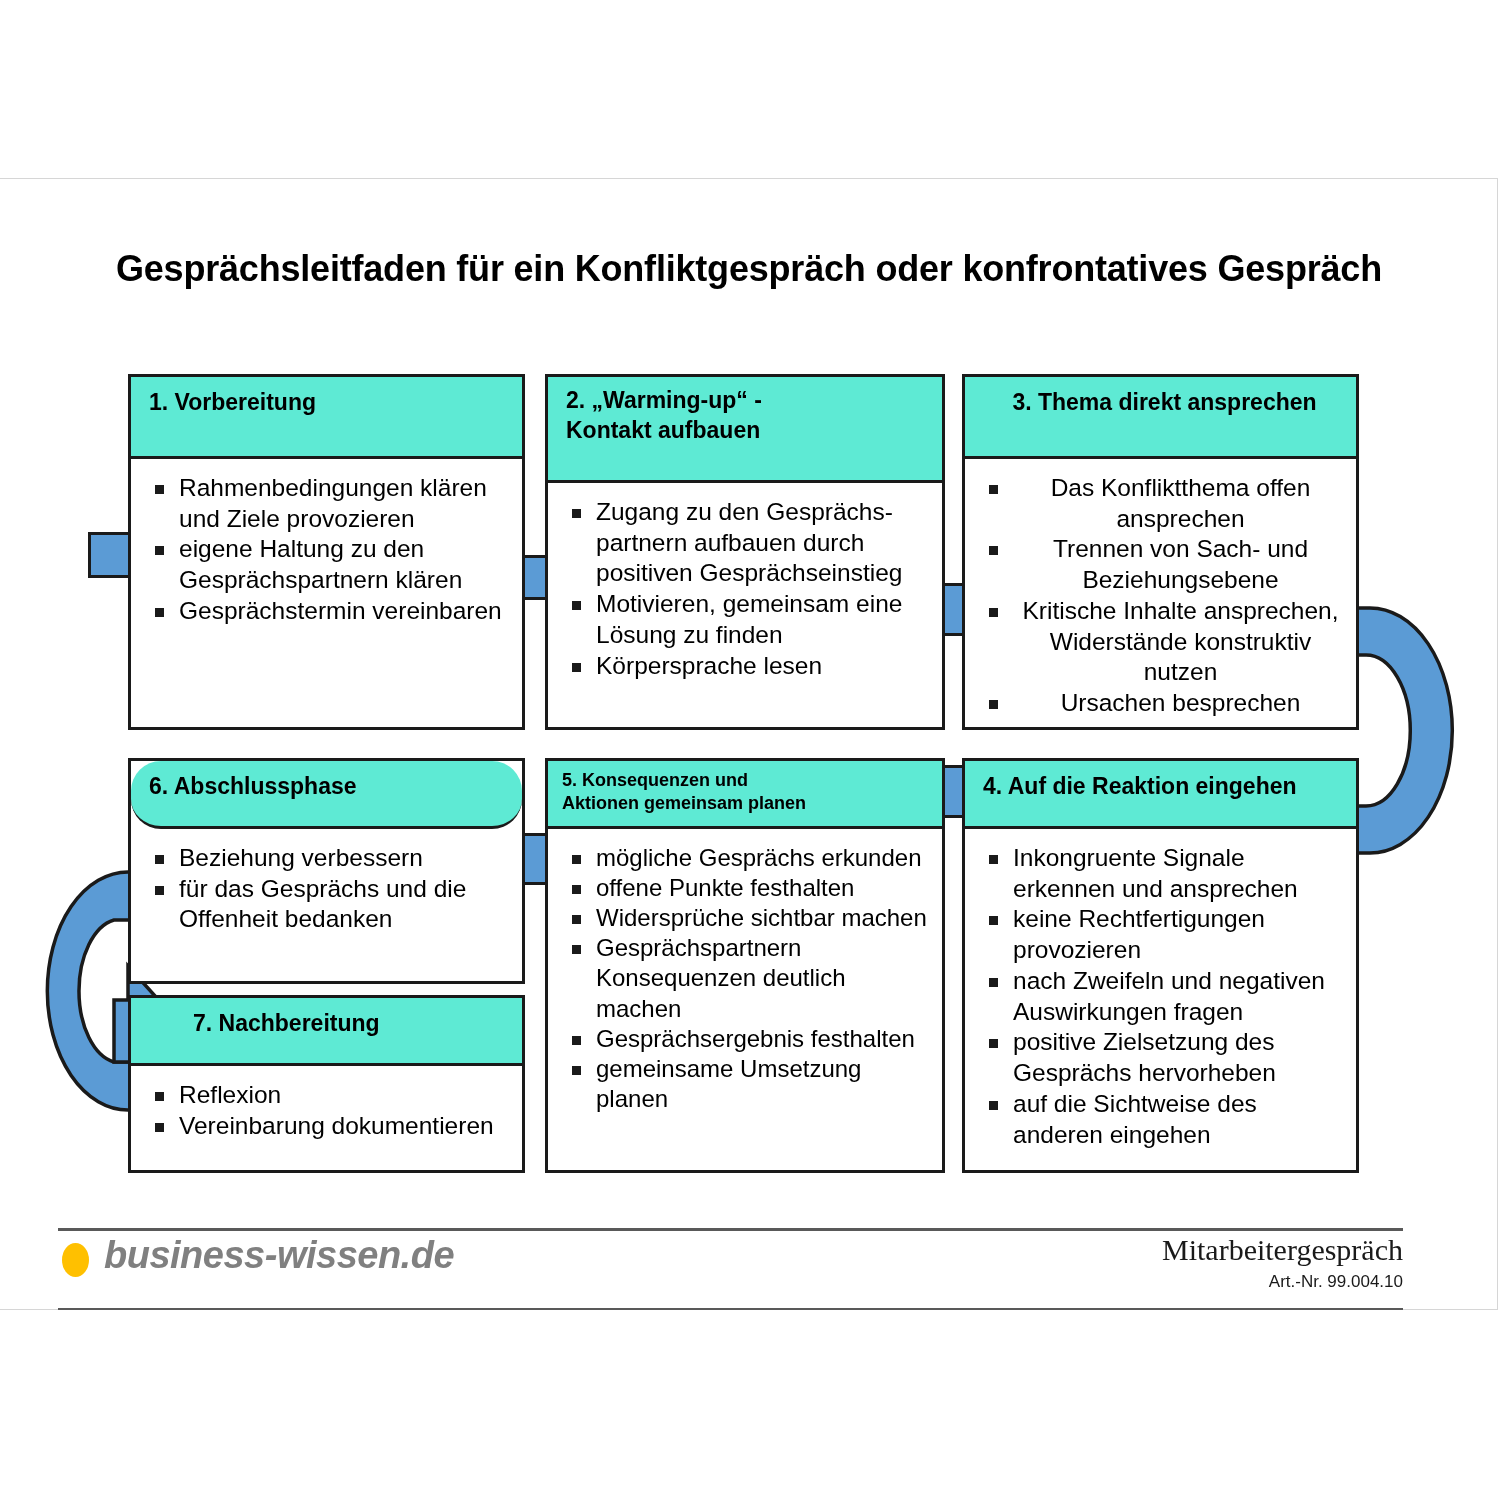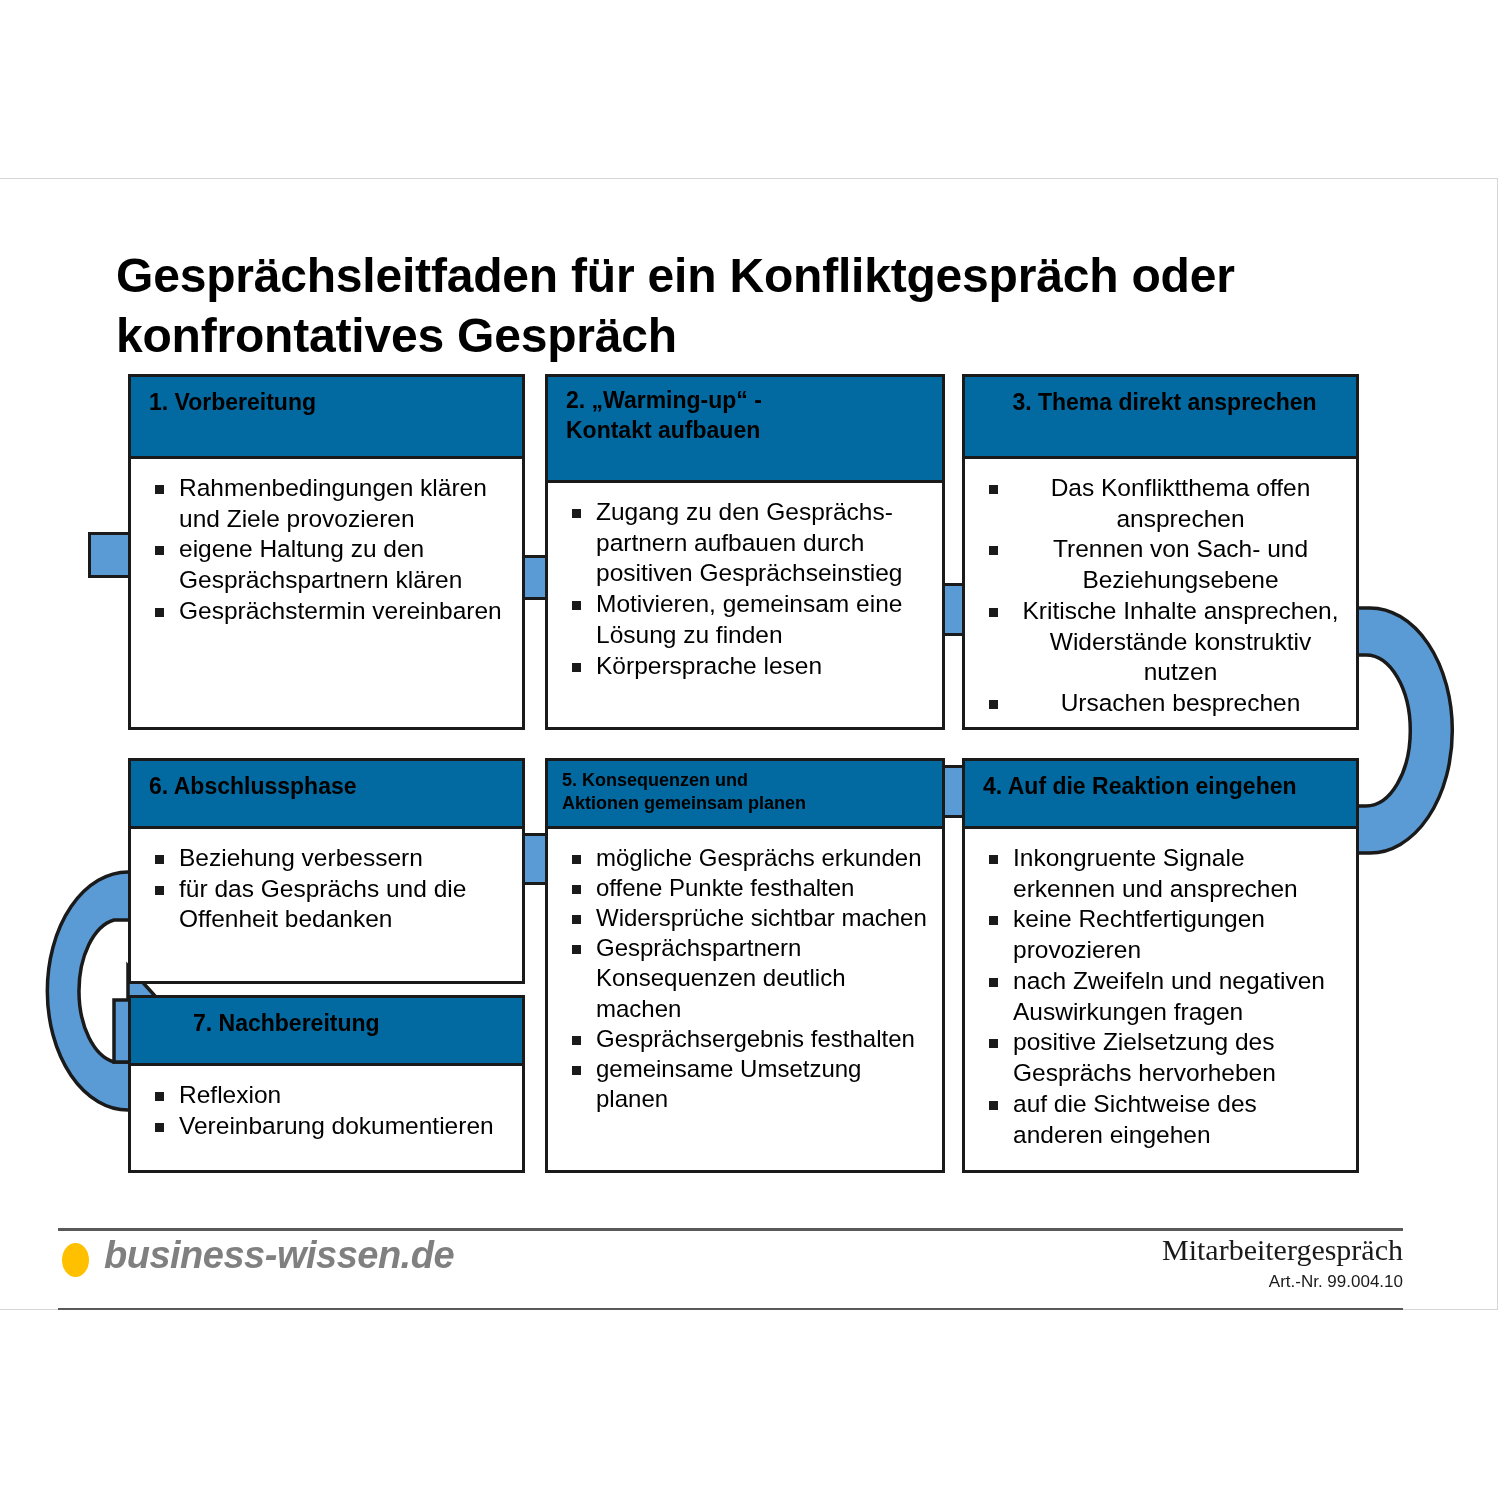--- a/index.html
+++ b/index.html
@@ -27,37 +27,37 @@
     box-sizing: border-box;
     background: #ffffff;
   }
 
   
   #page-title {
     position: absolute;
     left: 116px;
     top: 246px;
     width: 1300px;
-    font-size: 48px;
+    font-size: 36px;
     font-weight: bold;
     line-height: 1.26;
     color: #000000;
     letter-spacing: -0.2px;
   }
 
   
   .box {
     position: absolute;
     box-sizing: border-box;
     border: 3px solid #1a1a1a;
     background: #ffffff;
     z-index: 5;
   }
   .box-header {
-    background: #0369a1;
+    background: #5eead4;
     border-bottom: 3px solid #1a1a1a;
     box-sizing: border-box;
     font-weight: bold;
     font-size: 23px;
     line-height: 1.3;
     color: #000000;
     padding: 11px 10px 0 18px;
     white-space: pre-line;
   }
   .box-body {
@@ -89,21 +89,21 @@
 
   
   #box-1  { left: 128px;  top: 374px;  width: 397px; height: 356px; }
   #box-1 .box-header { height: 82px; }
   #box-2  { left: 545px;  top: 374px;  width: 400px; height: 356px; }
   #box-2 .box-header { height: 106px; padding-top: 9px; }
   #box-3  { left: 962px;  top: 374px;  width: 397px; height: 356px; text-align: center; }
   #box-3 .box-header { height: 82px; }
 
   #box-6  { left: 128px;  top: 758px;  width: 397px; height: 226px; }
-  #box-6 .box-header { height: 68px; }
+  #box-6 .box-header { height: 68px; border-radius: 30px; }
   #box-7  { left: 128px;  top: 995px;  width: 397px; height: 178px; }
   #box-7 .box-header { height: 68px; padding-left: 62px; }
 
   #box-5  { left: 545px;  top: 758px;  width: 400px; height: 415px; }
   #box-5 .box-header { height: 68px; padding-top: 8px; font-size: 18px; padding-left: 14px;}
   #box-5 ul.bullets li { font-size: 24px; }
 
   #box-4  { left: 962px;  top: 758px;  width: 397px; height: 415px; }
   #box-4 .box-header { height: 68px; }
 

